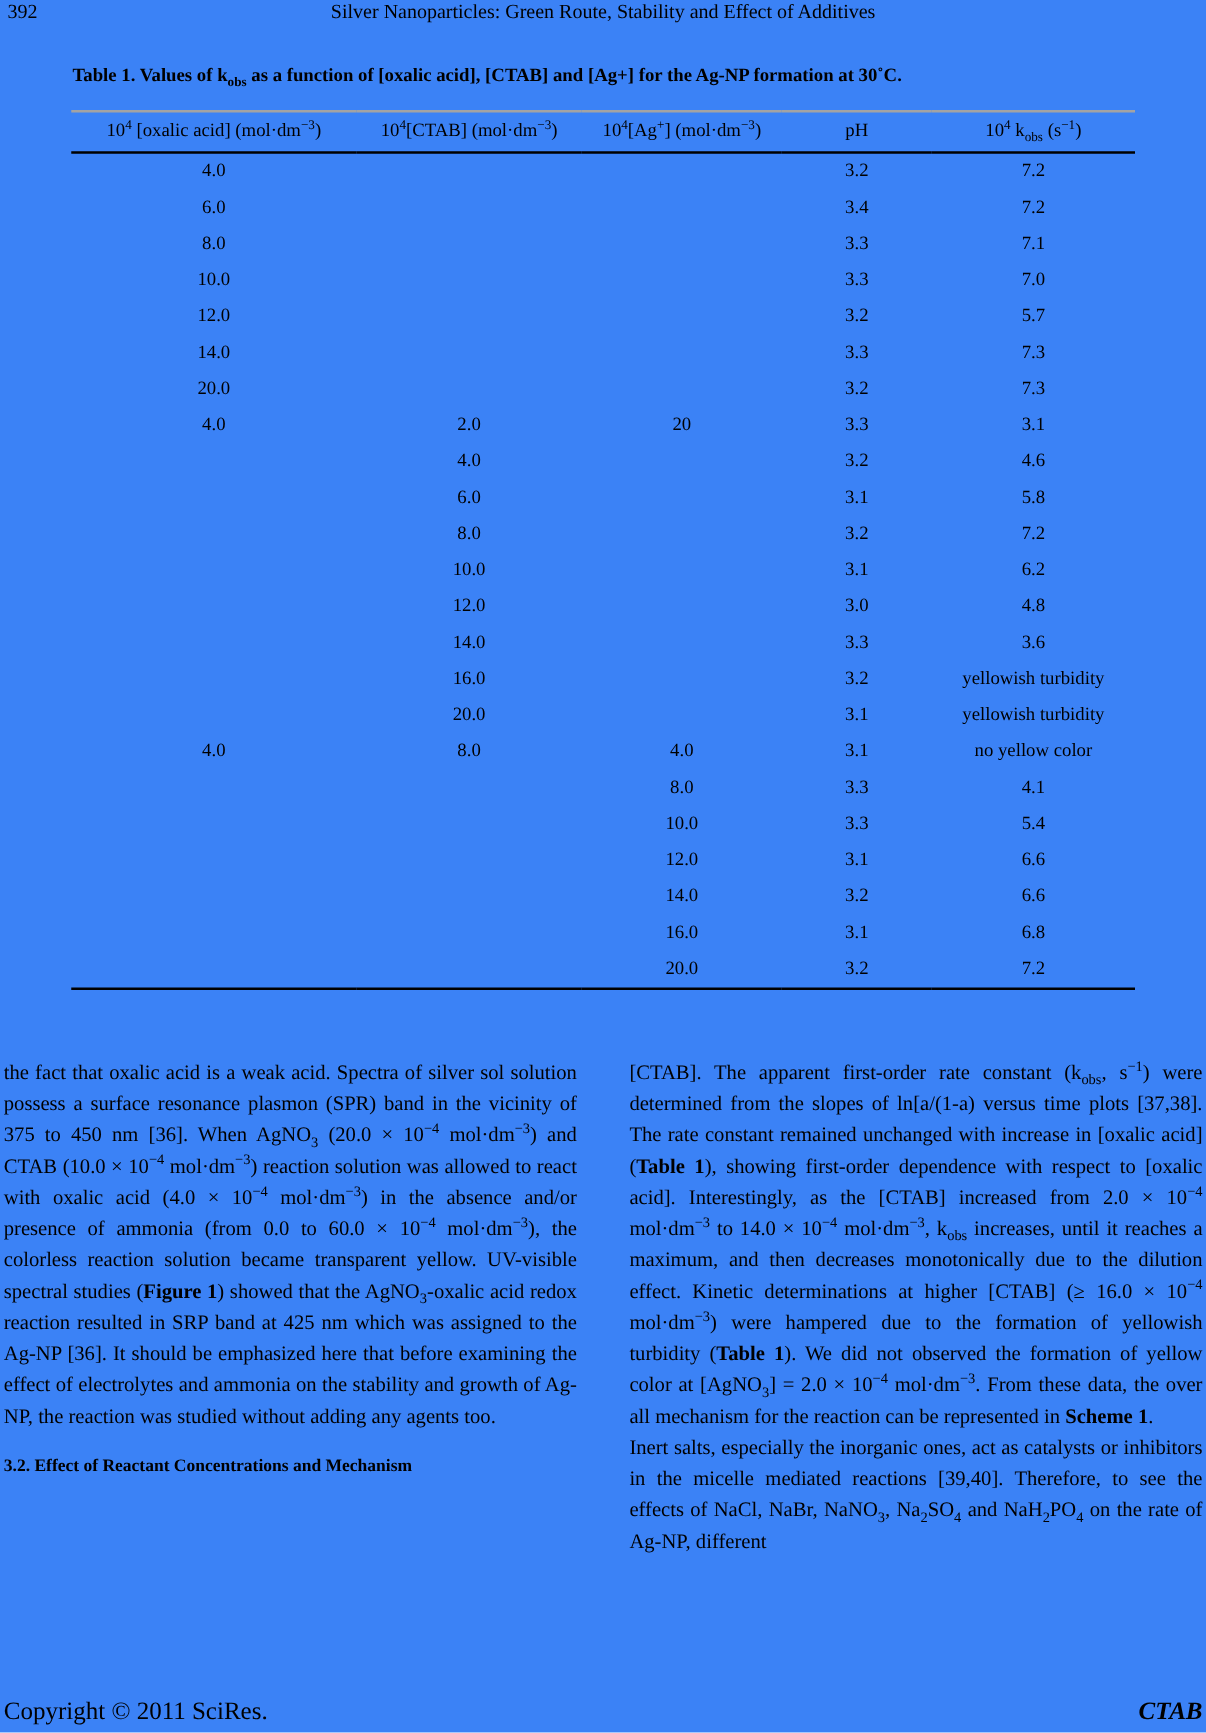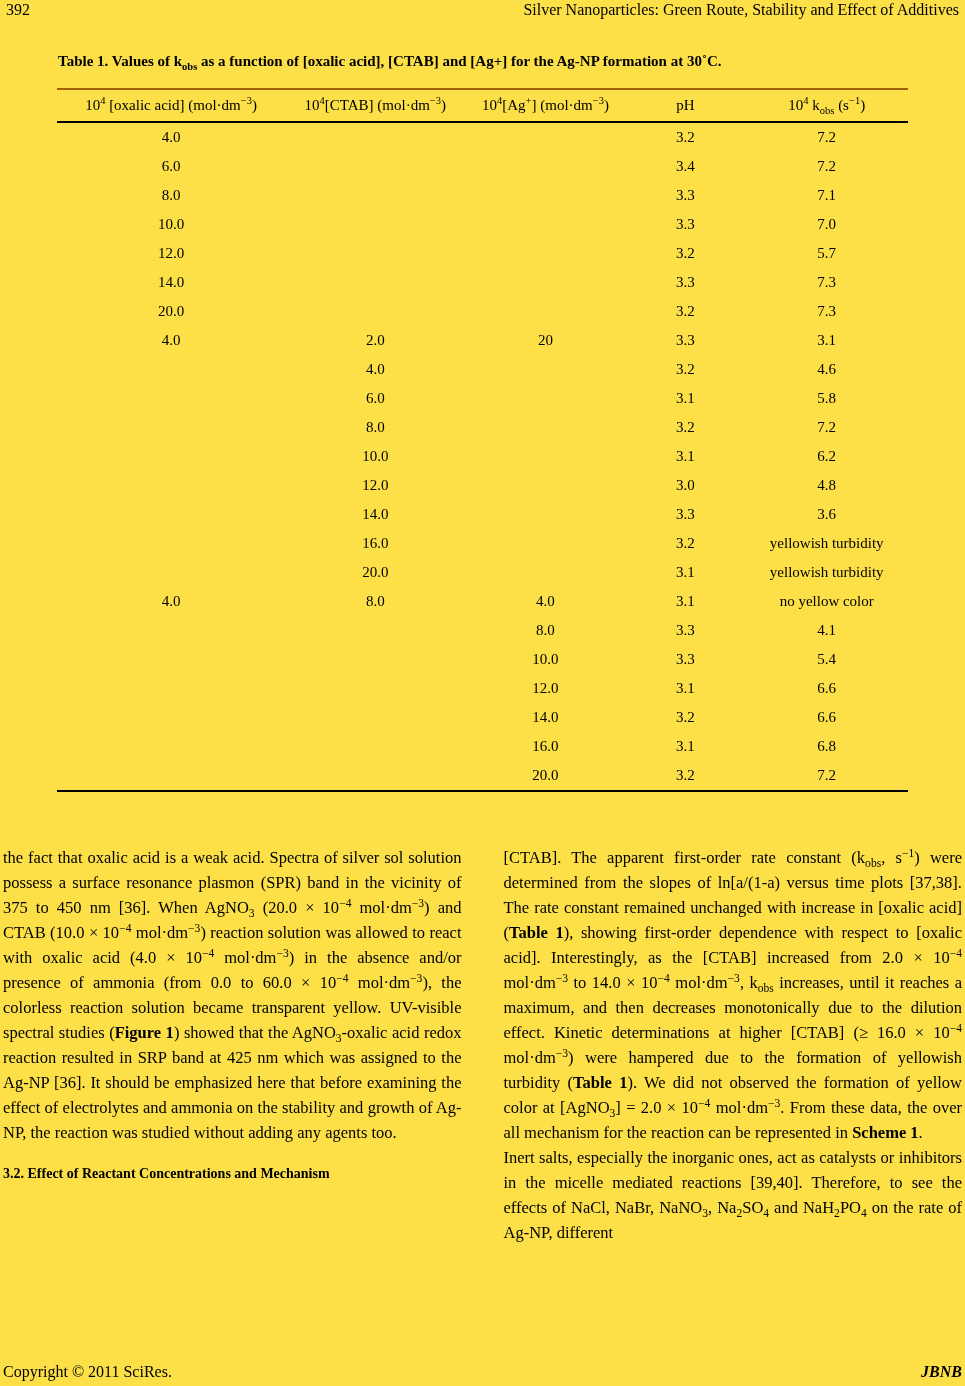--- a/index.html
+++ b/index.html
@@ -1,50 +1,50 @@
 <!DOCTYPE html>
 <html><head>
 <meta charset="utf-8">
 <style>
   html, body { margin: 0; padding: 0; background: #ffffff; }
   .page {
     position: relative;
     width: 965px;
     height: 1386px;
-    background: #fde047;
+    background: #3b82f6;
     color: #000000;
     font-family: "Liberation Serif", serif;
     overflow: hidden;
   }
   sup, sub { font-size: 70%; line-height: 0; }
 
   
   .page-header {
     position: absolute;
     top: 1px; left: 6px; right: 6px;
     height: 18px;
     font-size: 16px;
   }
   .page-number { position: absolute; left: 0; top: 0; }
-  .running-title { text-align: right; }
+  .running-title { text-align: center; }
 
   
   .table-caption {
     position: absolute;
     top: 53px; left: 58px; right: 58px;
     text-align: left;
     font-weight: bold;
     font-size: 15px;
   }
   table.data-table {
     position: absolute;
     top: 88px; left: 57px;
     width: 851px;
     border-collapse: collapse;
-    border-top: 2px solid #a16207;
+    border-top: 2px solid #a3a3a3;
     border-bottom: 2px solid #000;
   }
   table.data-table th {
     font-weight: normal;
     font-size: 15px;
     height: 31px;
     border-bottom: 2px solid #000;
     text-align: center;
     padding: 0;
     white-space: nowrap;
@@ -78,21 +78,21 @@
     margin: 16px 0 10px 0;
     padding-left: 30px;
     text-indent: -30px;
     max-width: 432px;
   }
 
   
   .page-footer {
     position: absolute;
     bottom: 5px; left: 3px; right: 3px;
-    font-size: 16px;
+    font-size: 20px;
   }
   .footer-copyright { float: left; }
   .footer-journal { float: right; font-weight: bold; font-style: italic; }
 </style>
 </head>
 <body>
 
 <div class="page">
 
   <div class="page-header">
@@ -290,16 +290,16 @@
       <div class="section-heading">3.2. Effect of Reactant Concentrations and Mechanism</div>
     </div>
     <div class="col">
       <p>[CTAB]. The apparent first-order rate constant (k<sub>obs</sub>, s<sup>−1</sup>) were determined from the slopes of ln[a/(1-a) versus time plots [37,38]. The rate constant remained unchanged with increase in [oxalic acid] (<b>Table 1</b>), showing first-order dependence with respect to [oxalic acid]. Interestingly, as the [CTAB] increased from 2.0 × 10<sup>−4</sup> mol·dm<sup>−3</sup> to 14.0 × 10<sup>−4</sup> mol·dm<sup>−3</sup>, k<sub>obs</sub> increases, until it reaches a maximum, and then decreases monotonically due to the dilution effect. Kinetic determinations at higher [CTAB] (≥ 16.0 × 10<sup>−4</sup> mol·dm<sup>−3</sup>) were hampered due to the formation of yellowish turbidity (<b>Table 1</b>). We did not observed the formation of yellow color at [AgNO<sub>3</sub>] = 2.0 × 10<sup>−4</sup> mol·dm<sup>−3</sup>. From these data, the over all mechanism for the reaction can be represented in <b>Scheme 1</b>.</p>
       <p>Inert salts, especially the inorganic ones, act as catalysts or inhibitors in the micelle mediated reactions [39,40]. Therefore, to see the effects of NaCl, NaBr, NaNO<sub>3</sub>, Na<sub>2</sub>SO<sub>4</sub> and NaH<sub>2</sub>PO<sub>4</sub> on the rate of Ag-NP, different</p>
     </div>
   </div>
 
   <div class="page-footer">
     <span class="footer-copyright">Copyright © 2011 SciRes.</span>
-    <span class="footer-journal">JBNB</span>
+    <span class="footer-journal">CTAB</span>
   </div>
 
 </div>
 
 </body></html>

